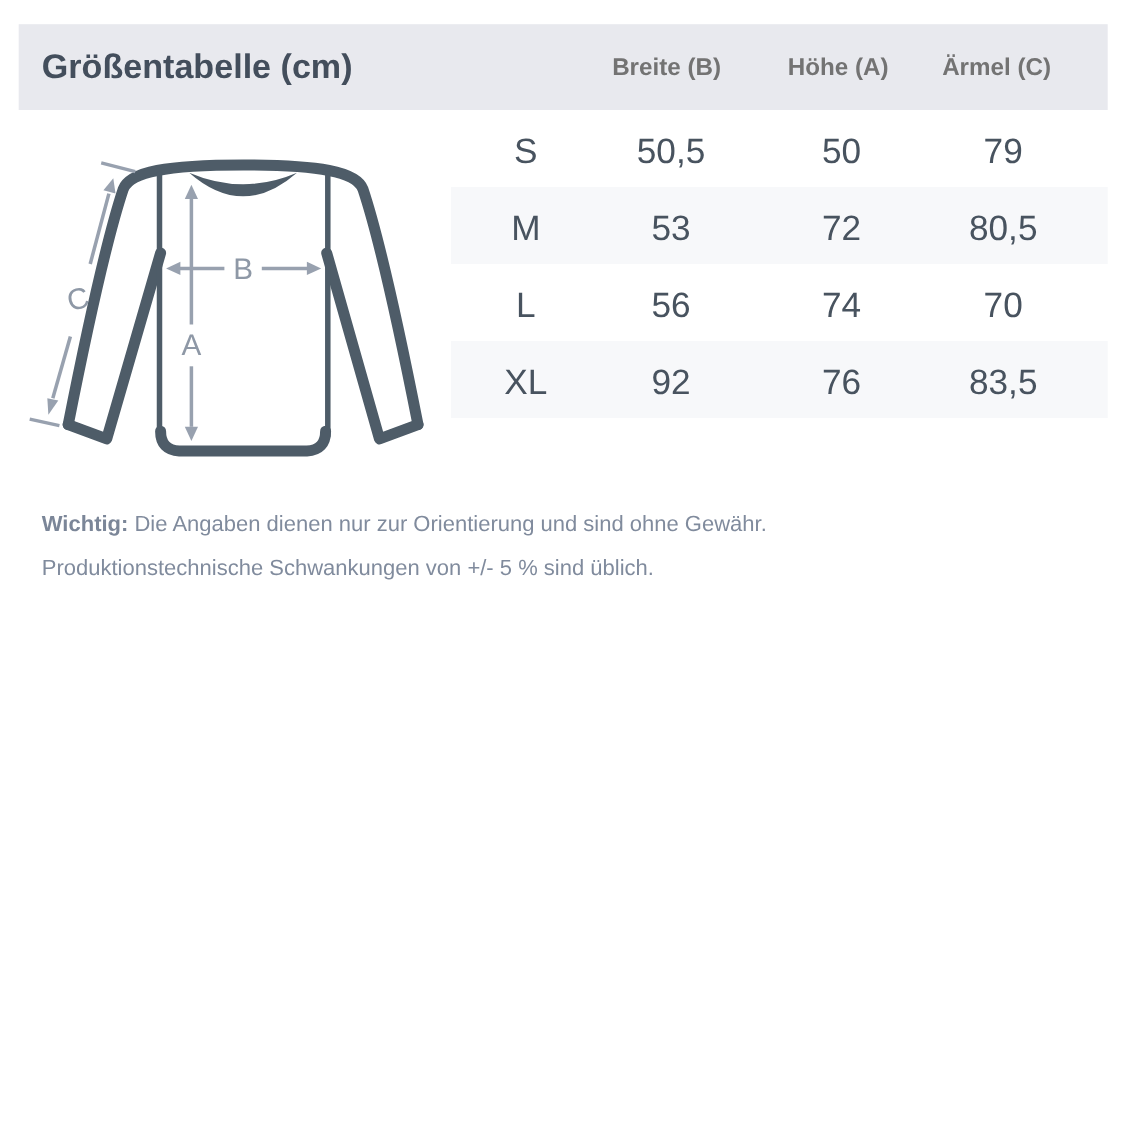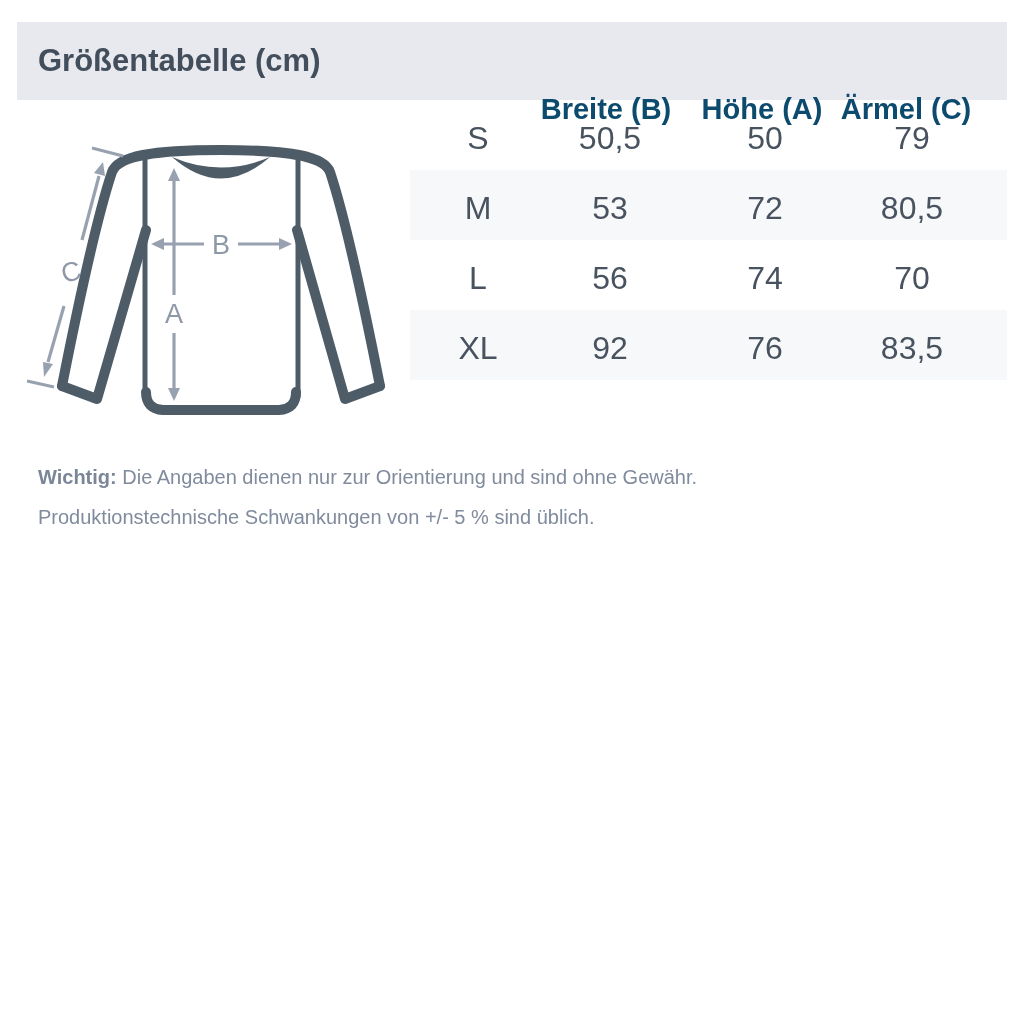--- a/index.html
+++ b/index.html
@@ -32,25 +32,24 @@
     transform: translateY(-50%);
     font-size: 31px;
     font-weight: bold;
     color: #434e5c;
     white-space: nowrap;
   }
   .header-col {
     position: absolute;
     top: 50%;
     transform: translate(-50%, -50%);
-    font-size: 29px;
+    font-size: 22px;
     font-weight: bold;
-    color: #0c4a6e;
+    color: #737373;
     white-space: nowrap;
-    margin-top: 48px;
   }
   .hcol-b { left: 589px; }
   .hcol-a { left: 745px; }
   .hcol-c { left: 889px; }
 
   
   .size-row {
     position: absolute;
     left: 410px;
     width: 597px;

